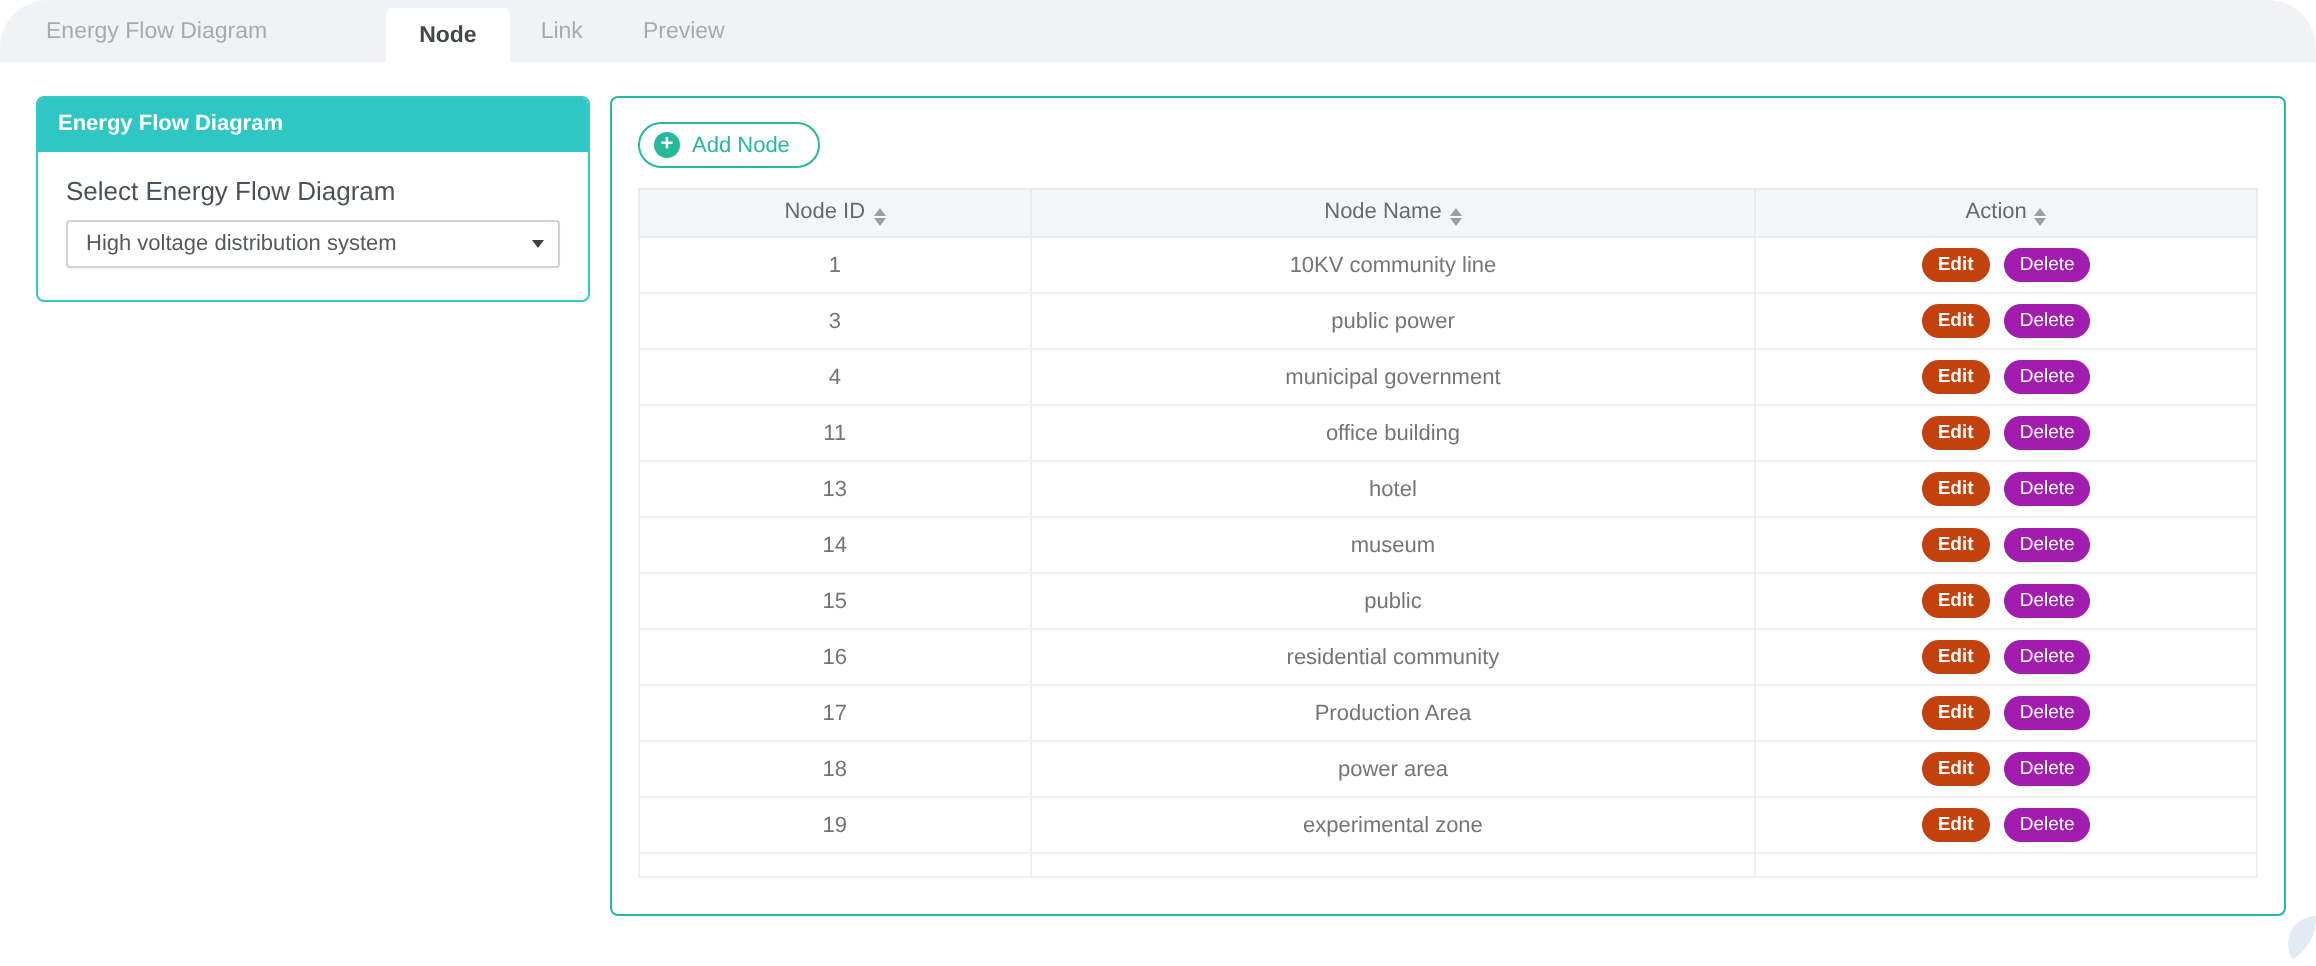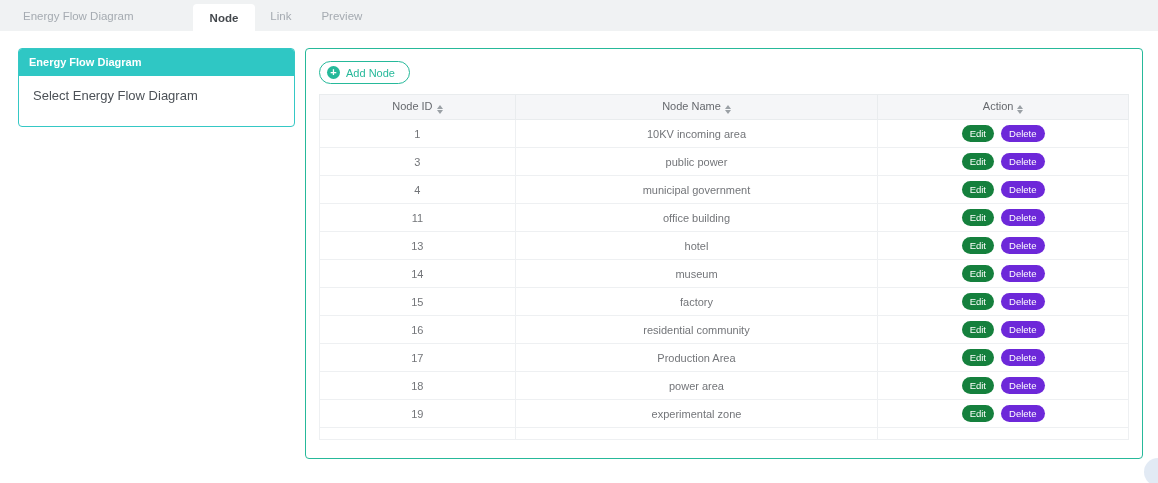--- a/index.html
+++ b/index.html
@@ -1,19 +1,19 @@
 <!DOCTYPE html>
 <html><head>
 <meta charset="utf-8">
 <style>
   * { box-sizing: border-box; margin: 0; padding: 0; }
   html,body { background:#fff; }
   body { font-family:"Liberation Sans","DejaVu Sans",sans-serif; }
   .screen {
-    position:relative; width:1158px; height:483px; background:#fff; overflow:hidden;
+    position:relative; width:1158px; height:483px; background:#fff; overflow:hidden;border-radius:24px;
   }
 
   
   .tabbar {
     height:31px; background:#f0f2f3; display:flex; align-items:stretch;
     padding-left:8px;
   }
   .tab {
     display:flex; align-items:center; padding:0 15px; font-size:11.5px;
     color:#a5abb1; cursor:pointer; white-space:nowrap;
@@ -86,22 +86,22 @@
   tbody tr.spacer-row td { height:12px; padding:0; }
   .sort-icon { display:inline-flex; flex-direction:column; gap:1px; margin-left:4px; vertical-align:1px; }
   .sort-icon i { display:block; width:0; height:0; border-left:3px solid transparent; border-right:3px solid transparent; }
   .sort-icon .up { border-bottom:4px solid #9aa0a5; }
   .sort-icon .down { border-top:4px solid #9aa0a5; }
 
   .btn-pill {
     border:none; color:#fff; font-size:9.5px; font-family:inherit;
     padding:3px 8px; border-radius:10px; cursor:pointer; line-height:11px;
   }
-  .btn-edit { background:#15803d; margin-right:4px; }
-  .btn-delete { background:#6d28d9; }
+  .btn-edit { background:#c2410c; margin-right:4px;font-weight:bold; }
+  .btn-delete { background:#a21caf; }
 
   
   .float-circle {
     position:absolute; width:28px; height:28px; border-radius:50%;
     right:-14px; top:458px; background:#dde6f2; opacity:0.85;
   }
 </style>
 </head>
 <body>
 
@@ -113,20 +113,24 @@
     <div class="tab">Link</div>
     <div class="tab">Preview</div>
   </div>
 
   <div class="content">
 
     <div class="panel left-panel">
       <div class="panel-header">Energy Flow Diagram</div>
       <div class="left-panel-body">
         <div class="select-label">Select Energy Flow Diagram</div>
+        <div class="select-box">
+          <span>High voltage distribution system</span>
+          <span class="select-caret"></span>
+        </div>
       </div>
     </div>
 
     <div class="panel right-panel">
       <div class="right-panel-body">
 
         <button class="add-node-btn">
           <span class="plus-icon">+</span>
           <span>Add Node</span>
         </button>
@@ -150,21 +154,21 @@
                 <span>Action</span><span class="sort-icon">
                     <i class="up"></i>
                     <i class="down"></i>
                   </span>
               </th>
             </tr>
           </thead>
           <tbody>
           <tr>
             <td>1</td>
-            <td>10KV incoming area</td>
+            <td>10KV community line</td>
             <td>
               <button class="btn-pill btn-edit">Edit</button>
               <button class="btn-pill btn-delete">Delete</button>
             </td>
           </tr>
 
           <tr>
             <td>3</td>
             <td>public power</td>
             <td>
@@ -205,21 +209,21 @@
             <td>14</td>
             <td>museum</td>
             <td>
               <button class="btn-pill btn-edit">Edit</button>
               <button class="btn-pill btn-delete">Delete</button>
             </td>
           </tr>
 
           <tr>
             <td>15</td>
-            <td>factory</td>
+            <td>public</td>
             <td>
               <button class="btn-pill btn-edit">Edit</button>
               <button class="btn-pill btn-delete">Delete</button>
             </td>
           </tr>
 
           <tr>
             <td>16</td>
             <td>residential community</td>
             <td>

